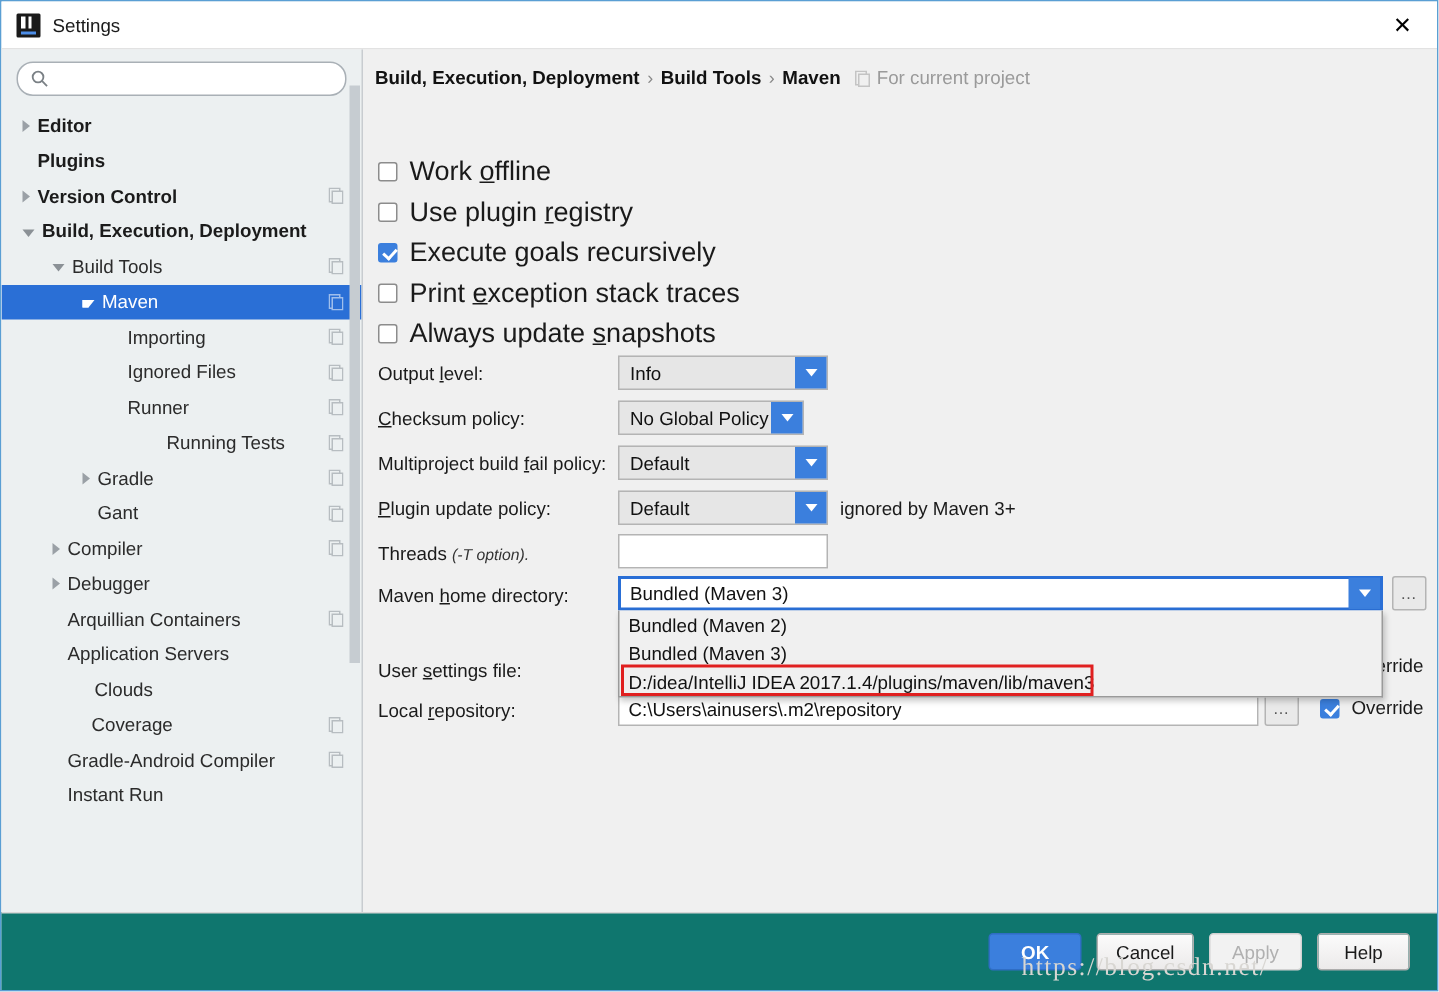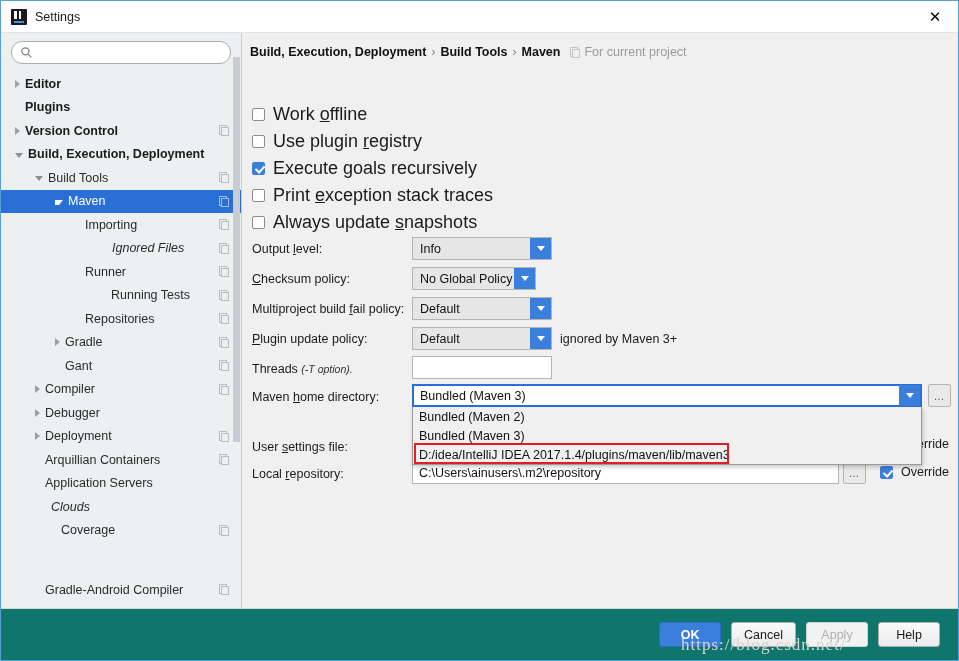--- a/index.html
+++ b/index.html
@@ -280,47 +280,39 @@
             </svg>
           </div>
           <div class="trow" style="padding-left: 74px;">
             <span class="arrow none"></span>
             <span class="tlabel">Importing</span>
             <svg class="proj-ico" viewBox="0 0 10 11">
               <rect x="0.5" y="0.5" width="7" height="9" fill="none" stroke="#8d949a"></rect>
               <rect x="2.5" y="2.5" width="7" height="8" fill="#ecf0f1" stroke="#8d949a"></rect>
             </svg>
           </div>
-          <div class="trow" style="padding-left: 101px; font-style: italic;">
+          <div class="trow" style="padding-left: 74px;">
             <span class="arrow none"></span>
             <span class="tlabel">Ignored Files</span>
             <svg class="proj-ico" viewBox="0 0 10 11">
               <rect x="0.5" y="0.5" width="7" height="9" fill="none" stroke="#8d949a"></rect>
               <rect x="2.5" y="2.5" width="7" height="8" fill="#ecf0f1" stroke="#8d949a"></rect>
             </svg>
           </div>
           <div class="trow" style="padding-left: 74px;">
             <span class="arrow none"></span>
             <span class="tlabel">Runner</span>
             <svg class="proj-ico" viewBox="0 0 10 11">
               <rect x="0.5" y="0.5" width="7" height="9" fill="none" stroke="#8d949a"></rect>
               <rect x="2.5" y="2.5" width="7" height="8" fill="#ecf0f1" stroke="#8d949a"></rect>
             </svg>
           </div>
           <div class="trow" style="padding-left: 100px;">
             <span class="arrow none"></span>
             <span class="tlabel">Running Tests</span>
-            <svg class="proj-ico" viewBox="0 0 10 11">
-              <rect x="0.5" y="0.5" width="7" height="9" fill="none" stroke="#8d949a"></rect>
-              <rect x="2.5" y="2.5" width="7" height="8" fill="#ecf0f1" stroke="#8d949a"></rect>
-            </svg>
-          </div>
-          <div class="trow" style="padding-left: 74px;">
-            <span class="arrow none"></span>
-            <span class="tlabel">Repositories</span>
             <svg class="proj-ico" viewBox="0 0 10 11">
               <rect x="0.5" y="0.5" width="7" height="9" fill="none" stroke="#8d949a"></rect>
               <rect x="2.5" y="2.5" width="7" height="8" fill="#ecf0f1" stroke="#8d949a"></rect>
             </svg>
           </div>
           <div class="trow" style="padding-left: 54px;">
             <span class="arrow right"></span>
             <span class="tlabel">Gradle</span>
             <svg class="proj-ico" viewBox="0 0 10 11">
               <rect x="0.5" y="0.5" width="7" height="9" fill="none" stroke="#8d949a"></rect>
@@ -341,52 +333,44 @@
             <svg class="proj-ico" viewBox="0 0 10 11">
               <rect x="0.5" y="0.5" width="7" height="9" fill="none" stroke="#8d949a"></rect>
               <rect x="2.5" y="2.5" width="7" height="8" fill="#ecf0f1" stroke="#8d949a"></rect>
             </svg>
           </div>
           <div class="trow" style="padding-left: 34px;">
             <span class="arrow right"></span>
             <span class="tlabel">Debugger</span>
           </div>
           <div class="trow" style="padding-left: 34px;">
-            <span class="arrow right"></span>
-            <span class="tlabel">Deployment</span>
-            <svg class="proj-ico" viewBox="0 0 10 11">
-              <rect x="0.5" y="0.5" width="7" height="9" fill="none" stroke="#8d949a"></rect>
-              <rect x="2.5" y="2.5" width="7" height="8" fill="#ecf0f1" stroke="#8d949a"></rect>
-            </svg>
-          </div>
-          <div class="trow" style="padding-left: 34px;">
             <span class="arrow none"></span>
             <span class="tlabel">Arquillian Containers</span>
             <svg class="proj-ico" viewBox="0 0 10 11">
               <rect x="0.5" y="0.5" width="7" height="9" fill="none" stroke="#8d949a"></rect>
               <rect x="2.5" y="2.5" width="7" height="8" fill="#ecf0f1" stroke="#8d949a"></rect>
             </svg>
           </div>
           <div class="trow" style="padding-left: 34px;">
             <span class="arrow none"></span>
             <span class="tlabel">Application Servers</span>
           </div>
-          <div class="trow" style="padding-left: 40px; font-style: italic;">
+          <div class="trow" style="padding-left: 52px;">
             <span class="arrow none"></span>
             <span class="tlabel">Clouds</span>
           </div>
           <div class="trow" style="padding-left: 50px; text-align: right;">
             <span class="arrow none"></span>
             <span class="tlabel">Coverage</span>
             <svg class="proj-ico" viewBox="0 0 10 11">
               <rect x="0.5" y="0.5" width="7" height="9" fill="none" stroke="#8d949a"></rect>
               <rect x="2.5" y="2.5" width="7" height="8" fill="#ecf0f1" stroke="#8d949a"></rect>
             </svg>
           </div>
-          <div class="trow" style="padding-left: 34px; margin-top: 36px;">
+          <div class="trow" style="padding-left: 34px;">
             <span class="arrow none"></span>
             <span class="tlabel">Gradle-Android Compiler</span>
             <svg class="proj-ico" viewBox="0 0 10 11">
               <rect x="0.5" y="0.5" width="7" height="9" fill="none" stroke="#8d949a"></rect>
               <rect x="2.5" y="2.5" width="7" height="8" fill="#ecf0f1" stroke="#8d949a"></rect>
             </svg>
           </div>
           <div class="trow" style="padding-left: 34px;">
             <span class="arrow none"></span>
             <span class="tlabel">Instant Run</span>

